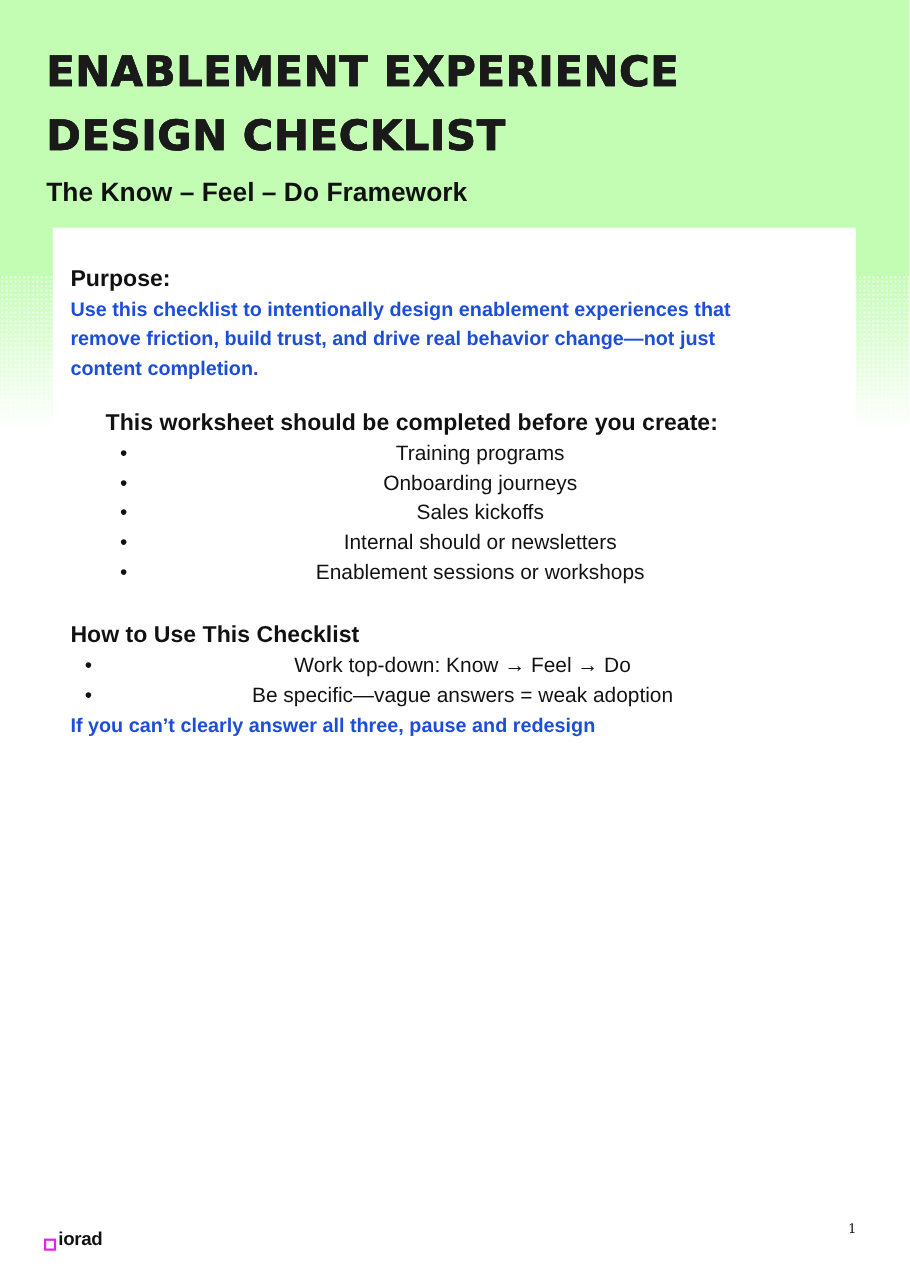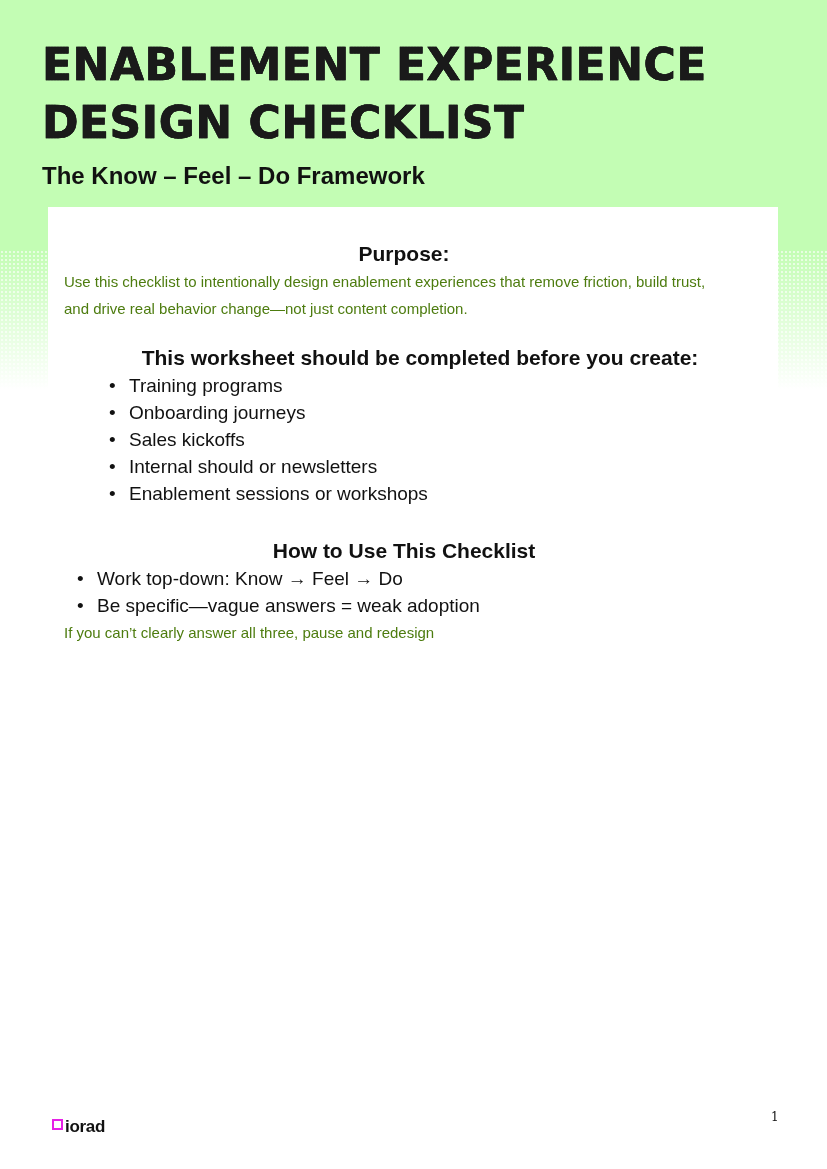--- a/index.html
+++ b/index.html
@@ -14,48 +14,48 @@
     background: linear-gradient(to bottom, #c3fdb4 0px, #c3fdb4 250px, rgba(195,253,180,0.5) 320px, rgba(195,253,180,0) 390px);
   }
   .bg-dots {
     position: absolute; left: 0; top: 250px; width: 827px; height: 140px;
     background-image: radial-gradient(circle, rgba(255,255,255,0.6) 1px, transparent 1.2px);
     background-size: 4px 4px;
   }
   .title {
     position: absolute; left: 42px; top: 36px; margin: 0;
     font-family: "DejaVu Sans", sans-serif; font-weight: bold;
-    font-size: 44px; line-height: 58px; letter-spacing: 0.5px;
+    font-size: 38px; line-height: 58px; letter-spacing: 0.5px;
     color: #1a1a1a;
     transform: scaleX(1.0);
     -webkit-text-stroke: 0.5px #1a1a1a;
     background-image: repeating-linear-gradient(90deg, #111 0 2px, #2b3a2b 2px 3px);
     -webkit-background-clip: text; background-clip: text;
   }
   .title span { display: block; white-space: nowrap; }
   .subtitle {
     position: absolute; left: 42px; top: 162px; margin: 0;
     font-weight: bold; font-size: 24px; color: #111;
   }
   .card {
     position: absolute; left: 48px; top: 207px; width: 730px; height: 880px;
     background: #ffffff;
   }
   .content { position: absolute; left: 64px; top: 240px; width: 680px; }
-  h2 { margin: 0; font-weight: bold; font-size: 21px; line-height: 28px; color: #111; text-align: center; }
-  p { margin: 0; font-size: 15px; line-height: 27px; color: #4d7c0f; }
+  h2 { margin: 0; font-weight: bold; font-size: 21px; line-height: 28px; color: #111; }
+  p { margin: 0; font-size: 18px; line-height: 27px; color: #1d4ed8; font-weight: bold; }
   .purpose-text { width: 650px; }
   .sec2 { margin-top: 22px; margin-left: 32px; }
   .sec3 { margin-top: 30px; }
-  ul { margin: 0; padding-left: 33px; list-style: none; }
+  ul { margin: 0; padding-left: 33px; list-style: none; text-align: center; }
   li { font-size: 19px; line-height: 27px; position: relative; }
   li::before { content: "\2022"; position: absolute; left: -20px; }
   .closing { }
   .logo {
-    position: absolute; left: 52px; top: 1117px; display: flex; align-items: flex-start;
+    position: absolute; left: 40px; top: 1117px; display: flex; align-items: flex-end;
     font-weight: bold; font-size: 17px; color: #111; letter-spacing: -0.3px;
   }
   .logo-mark {
     width: 7px; height: 7px; border: 2px solid #e620e6; margin-right: 2px; margin-top: 2px;
   }
   .page-num {
     position: absolute; left: 771px; top: 1110px; font-family: "DejaVu Serif", serif;
     font-size: 12px; color: #111;
   }
 </style>

